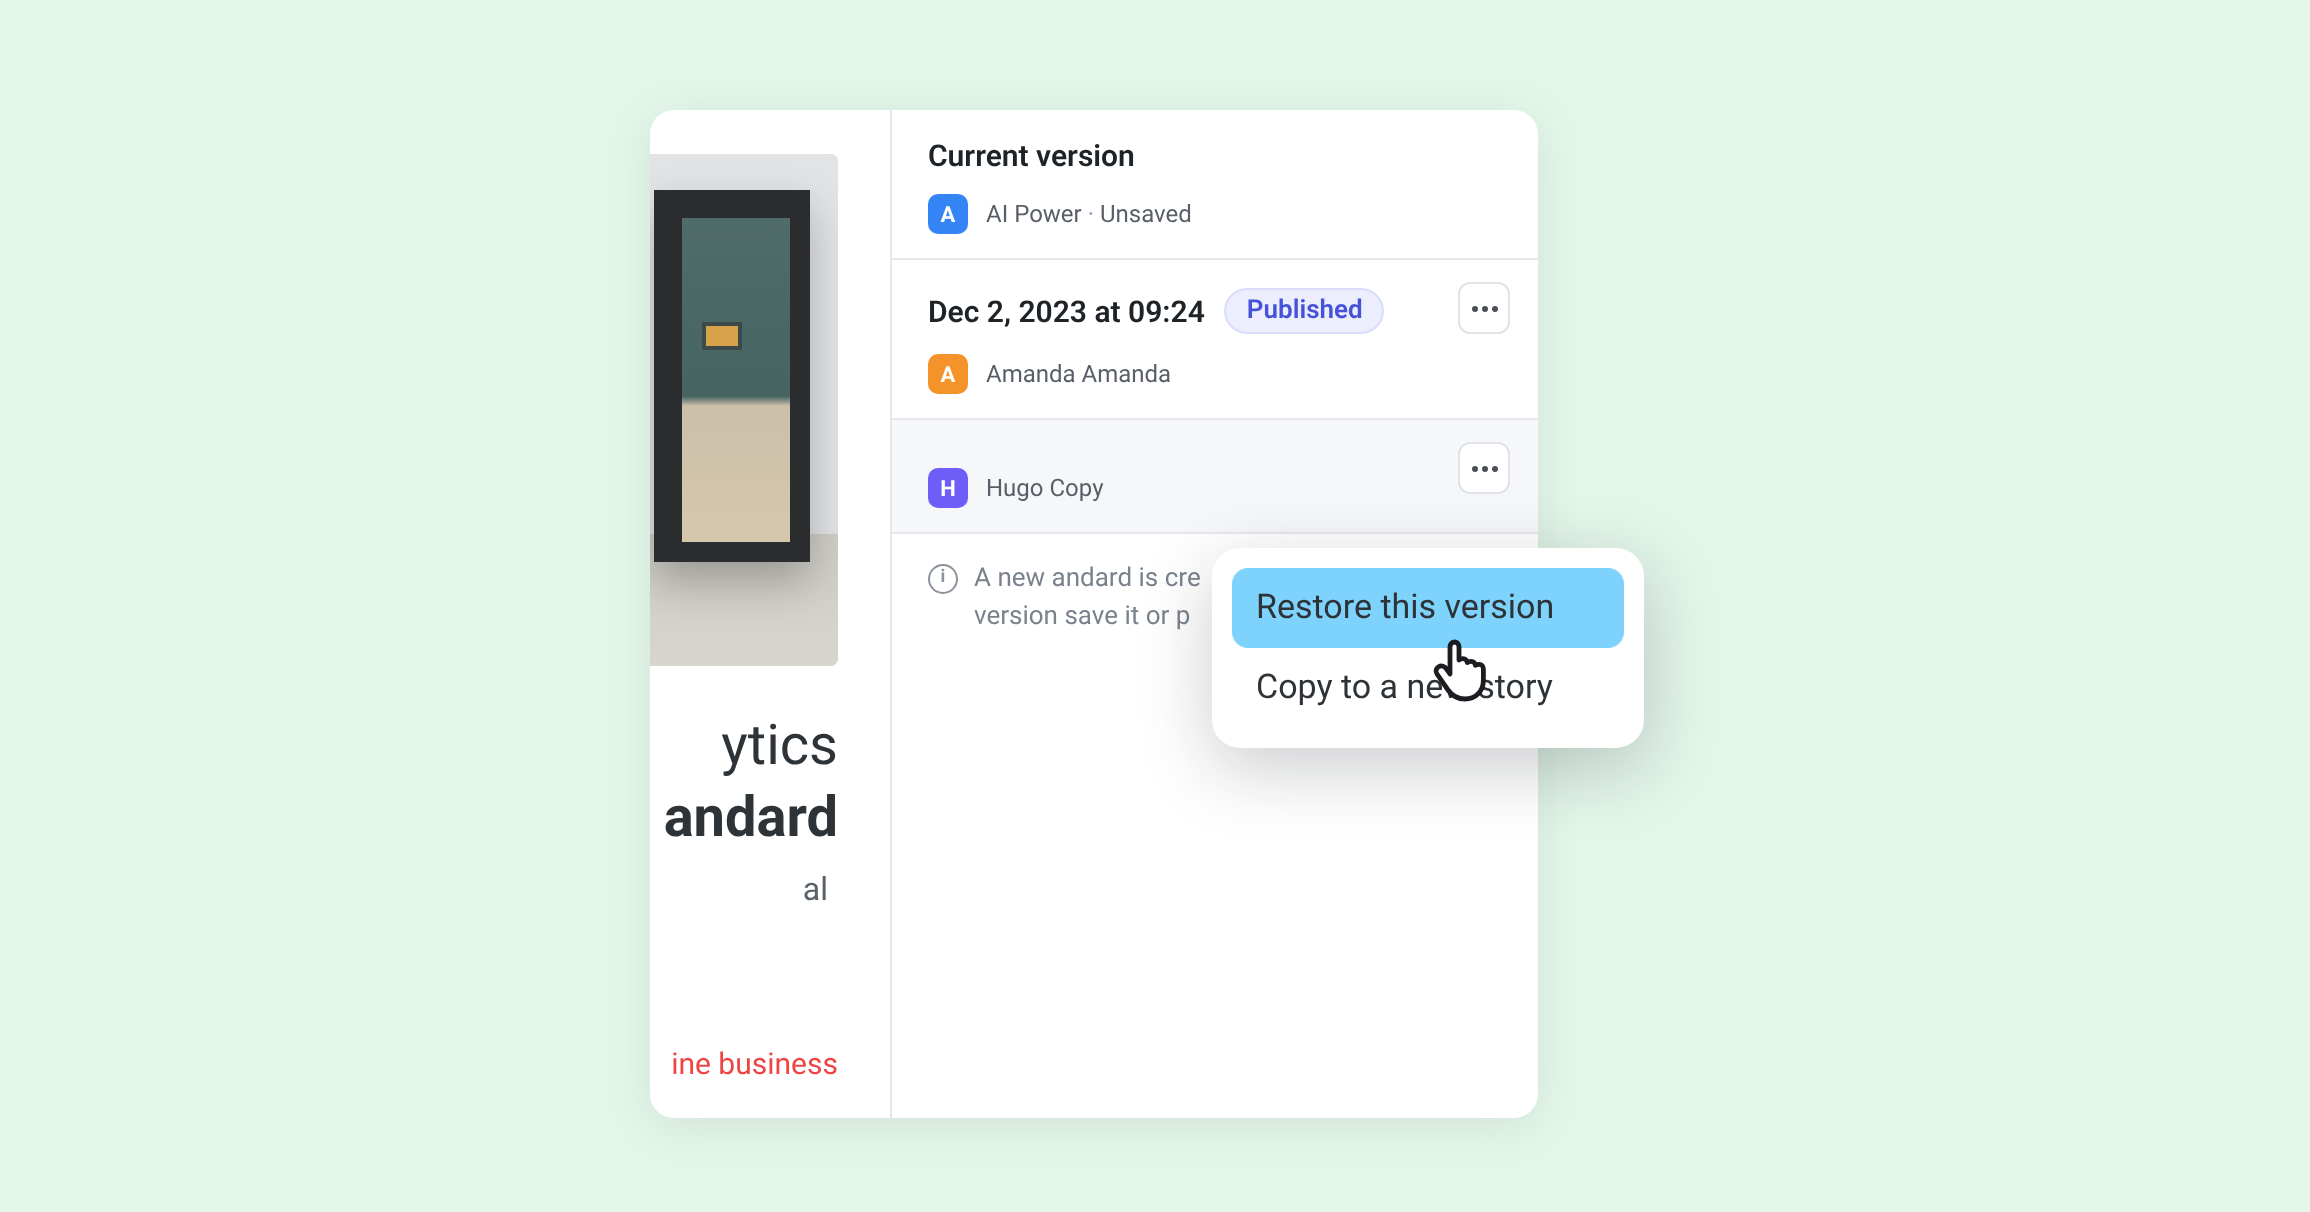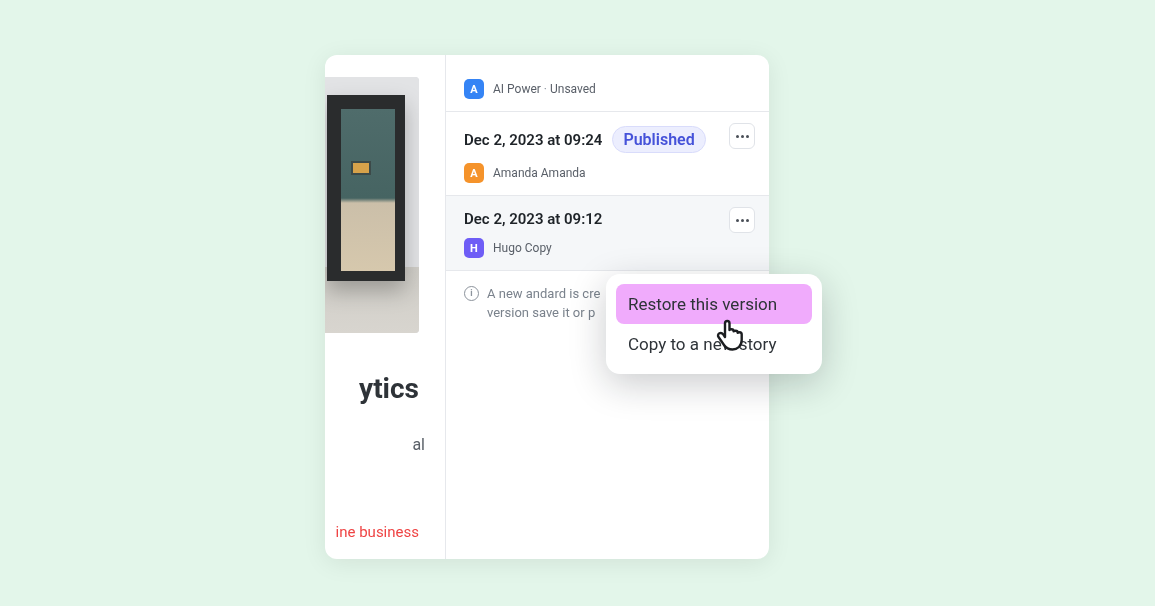--- a/index.html
+++ b/index.html
@@ -67,42 +67,42 @@
   }
   .painting {
     position: absolute;
     top: 52px; left: 10px;
     width: 20px; height: 14px;
     background: #d7a24a;
     border: 2px solid #3c4a49;
   }
   .headline-frag1 {
     position: absolute;
-    top: 316px;
+    top: 300px;
     right: 26px;
     text-align: right;
     font-size: 28px;
     line-height: 36px;
-    font-weight: 700;
+    font-weight: 400;
     color: #2e3338;
     white-space: nowrap;
   }
   .headline-frag2 {
     position: absolute;
     top: 336px;
     right: 26px;
     font-size: 28px;
     line-height: 36px;
     font-weight: 700;
     color: #2e3338;
   }
   .sub-frag {
     position: absolute;
     top: 380px;
-    right: 20px;
+    right: 31px;
     font-size: 16px;
     color: #5a6068;
   }
   .body-frag {
     position: absolute;
     top: 468px;
     right: 26px;
     font-size: 15px;
     color: #ef4444;
   }
@@ -125,21 +125,21 @@
     display: flex;
     align-items: center;
     gap: 10px;
   }
   .ver-title {
     font-size: 15px;
     font-weight: 600;
     color: #1e2328;
   }
   .badge {
-    font-size: 16px;
+    font-size: 13px;
     font-weight: 600;
     color: #4552d9;
     background: #eceefe;
     border: 1px solid #d9dcfb;
     border-radius: 16px;
     padding: 3px 10px;
   }
   .author-row {
     display: flex;
     align-items: center;
@@ -203,21 +203,21 @@
     padding: 10px;
     z-index: 30;
   }
   .pop-item {
     padding: 10px 12px;
     border-radius: 8px;
     font-size: 17px;
     color: #2e3338;
     cursor: pointer;
   }
-  .pop-item.hovered { background: #f0abfc; }
+  .pop-item.hovered { background: #7dd3fc; }
   
   .cursor-pointer {
     position: absolute;
     left: 712px;
     top: 316px;
     z-index: 40;
     pointer-events: none;
   }
 </style>
 </head>
@@ -230,27 +230,31 @@
       <div class="photo-scene">
         <div class="floor"></div>
         <div class="doorway">
           <div class="doorway-inner">
             <div class="painting"></div>
           </div>
         </div>
       </div>
     </div>
     <div class="headline-frag1">ytics</div>
+    <div class="headline-frag2">andard</div>
     <div class="sub-frag">al</div>
     <div class="body-frag">ine business</div>
   </div>
 
   <div class="versions-col">
 
     <div class="ver-item">
+      <div class="ver-title-row">
+        <span class="ver-title">Current version</span>
+      </div>
       <div class="author-row">
         <span class="avatar av-blue">A</span>
         <span class="author-name">
           <span>AI Power</span>
           <span class="dot-sep"> · </span>
           <span>Unsaved</span>
         </span>
       </div>
     </div>
 
@@ -264,23 +268,20 @@
         <span class="author-name">Amanda Amanda</span>
       </div>
       <div class="more-btn">
         <span class="more-dot"></span>
           <span class="more-dot"></span>
           <span class="more-dot"></span>
       </div>
     </div>
 
     <div class="ver-item selected">
-      <div class="ver-title-row">
-        <span class="ver-title">Dec 2, 2023 at 09:12</span>
-      </div>
       <div class="author-row">
         <span class="avatar av-purple">H</span>
         <span class="author-name">Hugo Copy</span>
       </div>
       <div class="more-btn">
         <span class="more-dot"></span>
           <span class="more-dot"></span>
           <span class="more-dot"></span>
       </div>
     </div>

